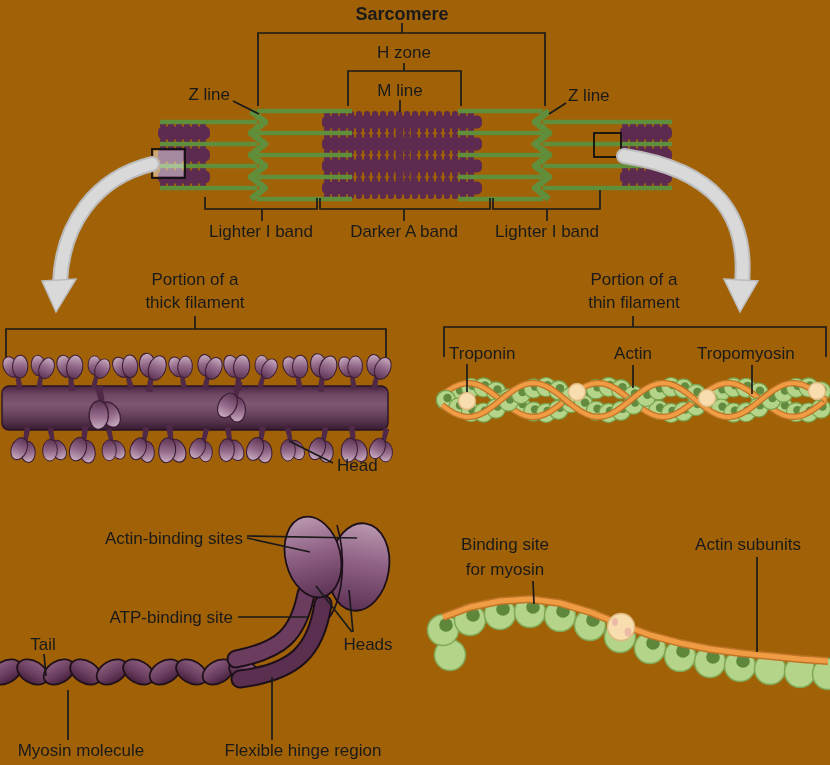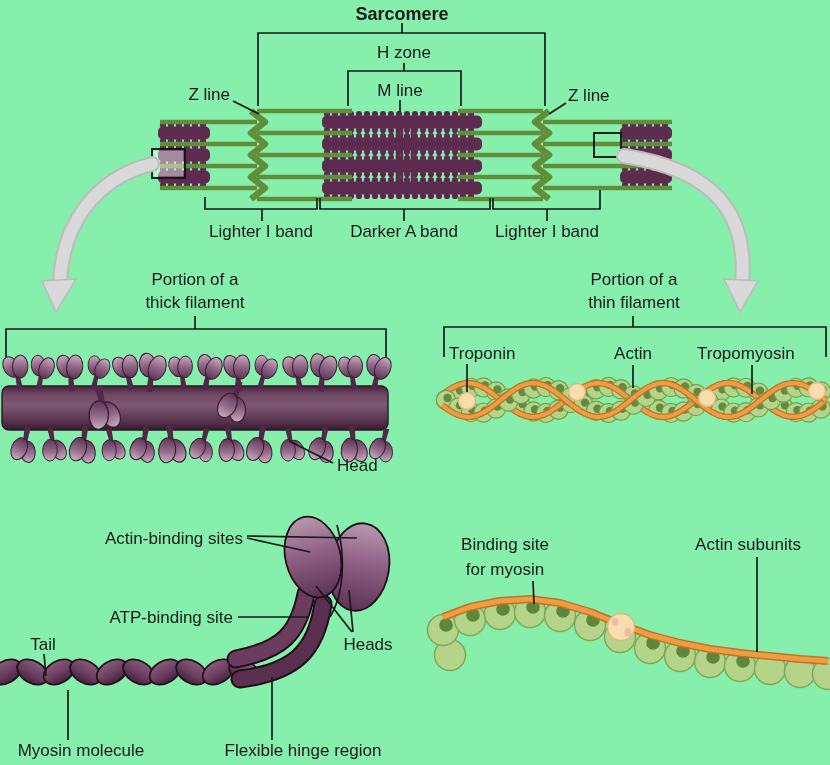--- a/index.html
+++ b/index.html
@@ -1,16 +1,16 @@
 <!DOCTYPE html>
 <html><head>
 <meta charset="utf-8">
 <style>
   html,body{margin:0;padding:0;background:#ffffff;}
-  .stage{width:830px;height:765px;position:relative;background:#86efac;overflow:hidden;}
+  .stage{width:830px;height:765px;position:relative;background:#a16207;overflow:hidden;}
   svg{display:block;}
   text{font-family:"Liberation Sans","DejaVu Sans",sans-serif;font-size:17px;fill:#1a1a1a;}
   .title{font-size:18px;font-weight:700;}
   .ln{stroke:#1a1a1a;stroke-width:1.7;fill:none;}
   .box{fill:none;stroke:#111;stroke-width:1.8;}
 </style>
 </head>
 <body>
 
 <div class="stage">

